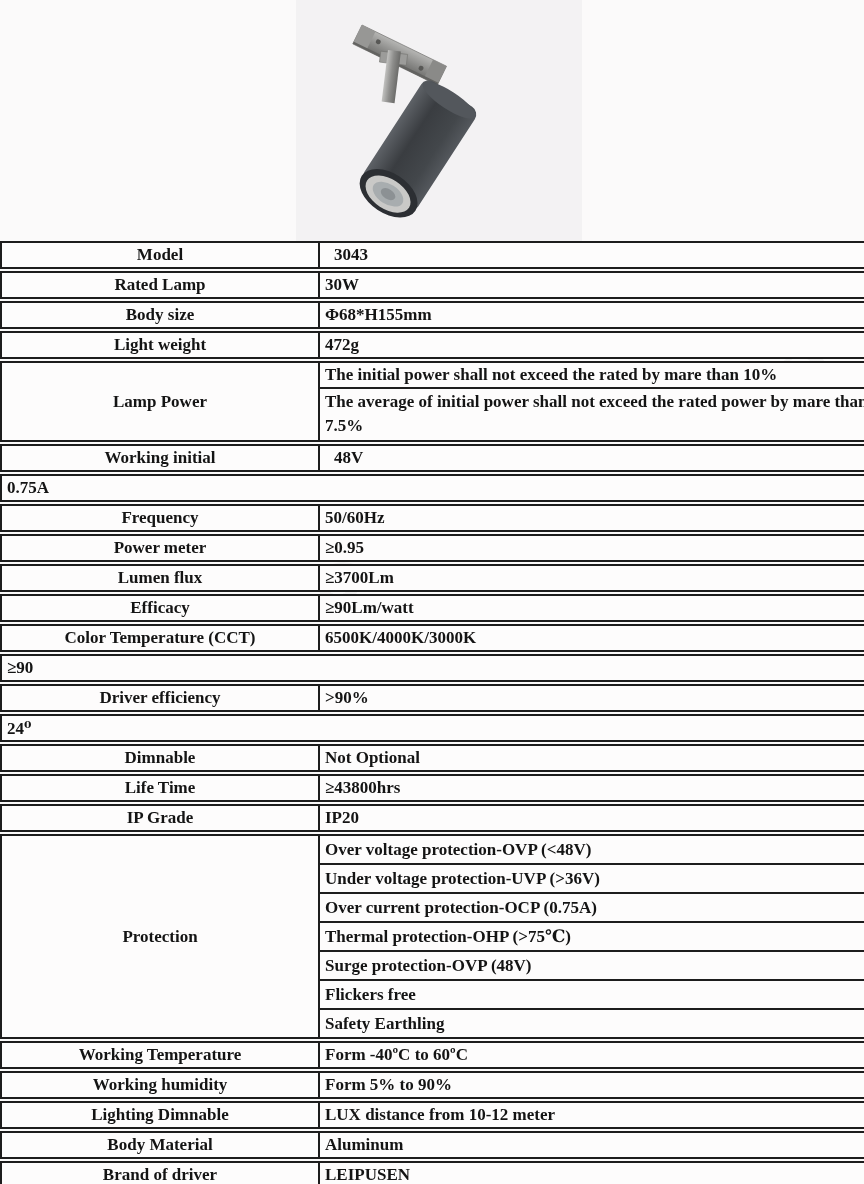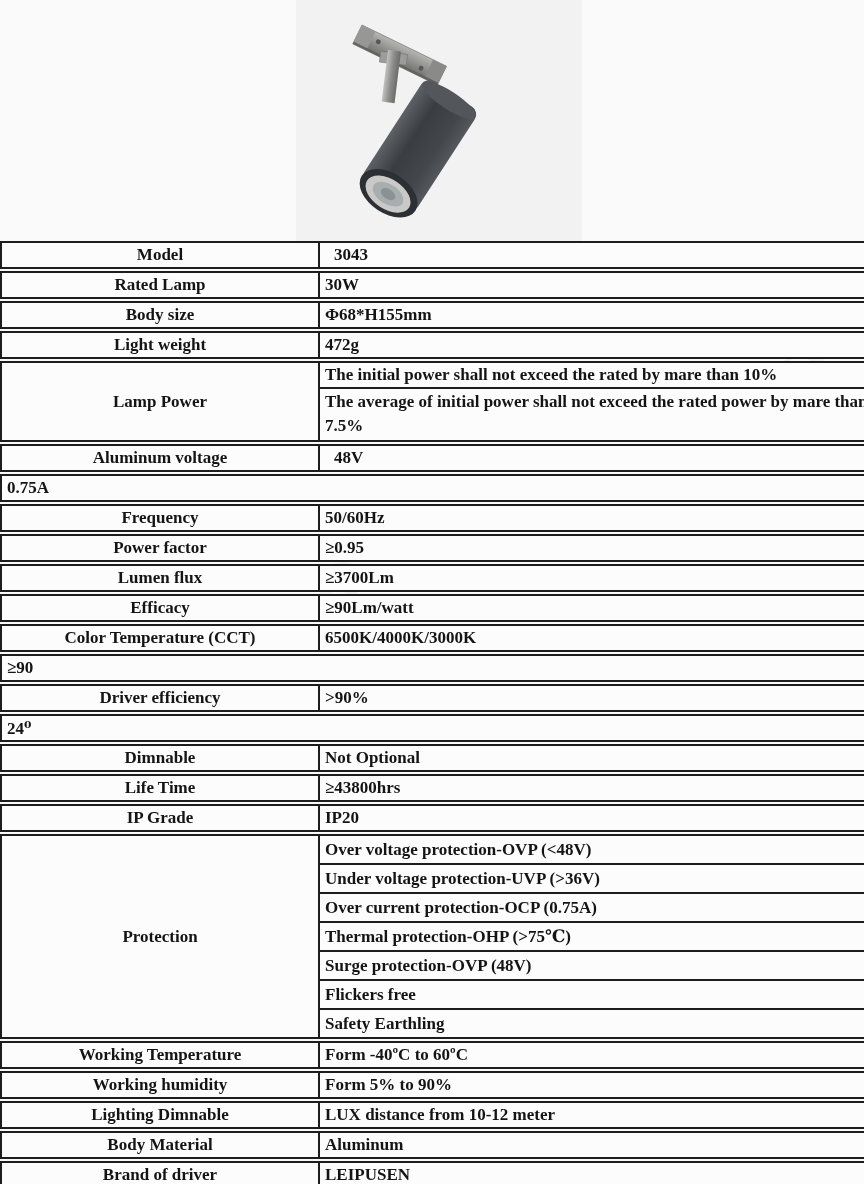--- a/index.html
+++ b/index.html
@@ -122,41 +122,41 @@
   <div class="r">
     <div class="l">Lamp Power</div>
     <div class="v">
       <div class="s">The initial power shall not exceed the rated by mare than 10%</div>
       <div class="s s50">The average of initial power shall not exceed the rated power by mare than
 7.5%</div>
     </div>
   </div>
 
   <div class="r">
-    <div class="l">Aluminum voltage</div>
+    <div class="l">Working initial</div>
     <div class="v">
         <div class="s ind">48V</div>
       </div>
   </div>
 
   <div class="r">
     <div class="v">
         <div class="s">0.75A</div>
       </div>
   </div>
 
   <div class="r">
     <div class="l">Frequency</div>
     <div class="v">
         <div class="s">50/60Hz</div>
       </div>
   </div>
 
   <div class="r">
-    <div class="l">Power factor</div>
+    <div class="l">Power meter</div>
     <div class="v">
         <div class="s">≥0.95</div>
       </div>
   </div>
 
   <div class="r">
     <div class="l">Lumen flux</div>
     <div class="v">
         <div class="s">≥3700Lm</div>
       </div>

